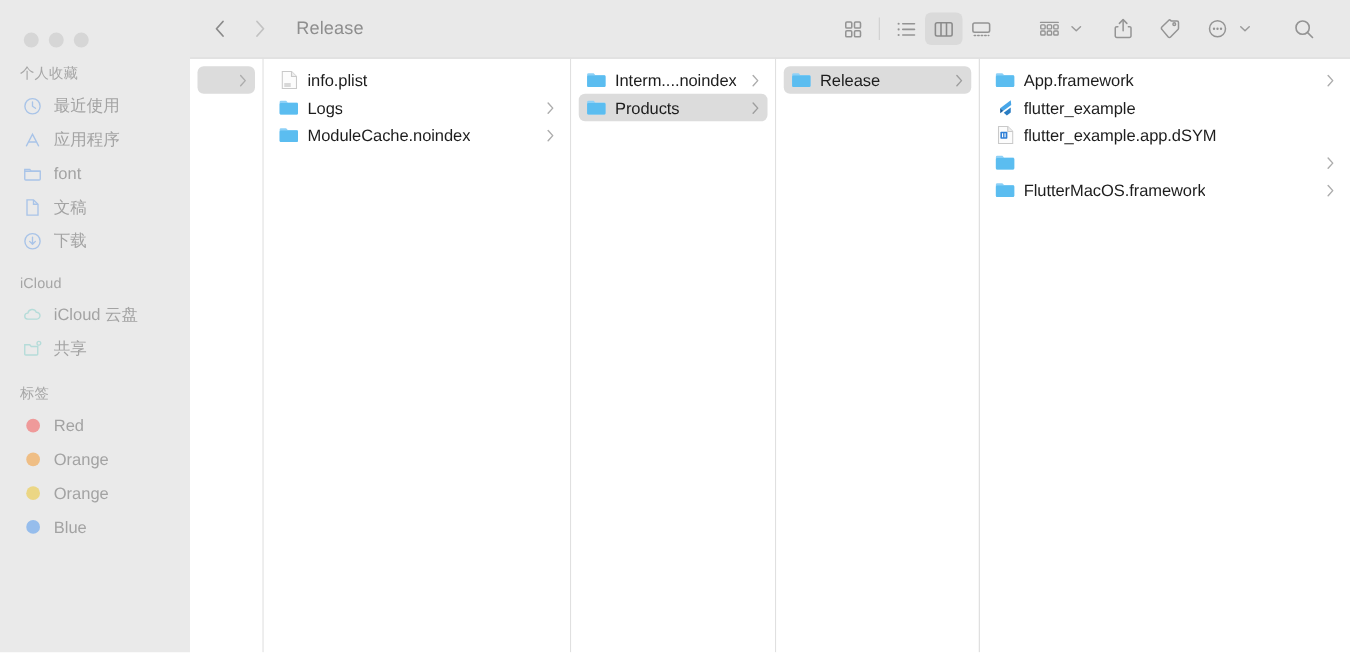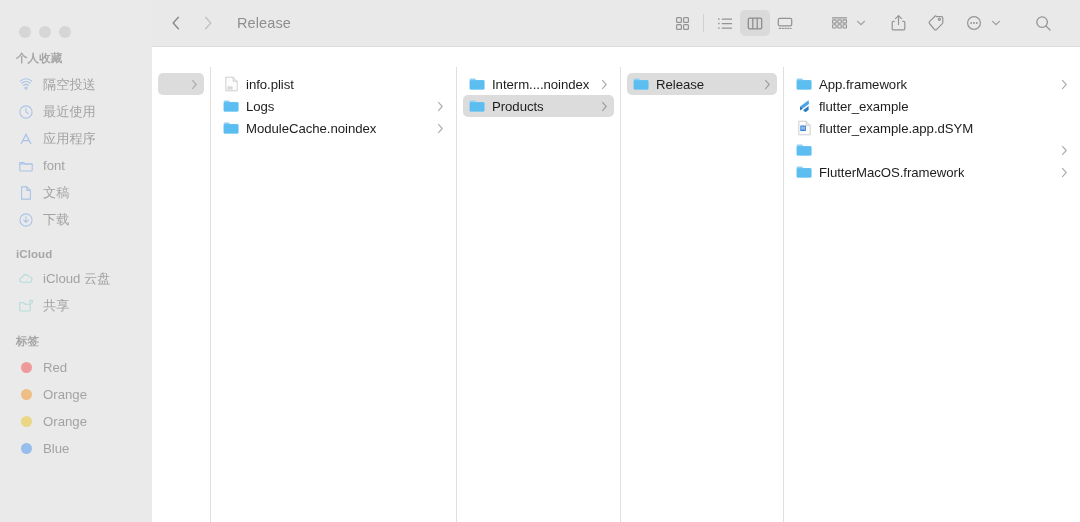--- a/index.html
+++ b/index.html
@@ -24,21 +24,21 @@
   }
   .traffic-lights {
     display: flex; align-items: center; gap: 8px;
     padding: 17px 0 0 19px; height: 47px;
   }
   .tl-dot {
     width: 12px; height: 12px; border-radius: 50%;
     background: #d6d6d6;
   }
   .sb-section {
-    font-size: 11.5px; font-weight: bold; color: #a6a6a6;
+    font-size: 11.5px; font-weight: normal; color: #a6a6a6;
     padding: 4px 0 5px 16px; letter-spacing: 0.1px;
   }
   .sb-item {
     display: flex; align-items: center; height: 27px;
     padding-left: 18px; gap: 9px; color: #a3a3a3;
     font-size: 13.2px;
   }
   .sb-label { white-space: nowrap; }
   .sb-icon {
     width: 16px; height: 16px; flex: 0 0 16px;
@@ -46,21 +46,20 @@
   }
   .sb-icon svg { display: block; }
   .tag-dot { width: 11px; height: 11px; border-radius: 50%; }
   .sb-gap { height: 11px; }
 
   
   #right {
     flex: 1 1 auto; height: 522px; position: relative;
     display: flex; flex-direction: column;
     background: #ffffff;
-    gap: 20px;
   }
 
   
   #toolbar {
     height: 47px; flex: 0 0 47px;
     background: #e9e9e9;
     border-bottom: 1px solid #dcdcdc;
     display: flex; align-items: center;
     position: relative;
   }
@@ -127,31 +126,20 @@
   <div id="sidebar">
 
     <div class="traffic-lights">
       <div class="tl-dot"></div>
       <div class="tl-dot"></div>
       <div class="tl-dot"></div>
     </div>
 
     <div class="sb-section">个人收藏</div>
 
-    <div class="sb-item">
-      <span class="sb-icon">
-        <svg width="16" height="16" viewBox="0 0 16 16" fill="none" stroke="#a9c4e8" stroke-width="1.1">
-          <path d="M8 12.2 A1.1 1.1 0 1 0 8 10 A1.1 1.1 0 1 0 8 12.2"></path>
-          <path d="M5.6 8.4a3.3 3.3 0 0 1 4.8 0" stroke-linecap="round"></path>
-          <path d="M3.9 6.2a5.7 5.7 0 0 1 8.2 0" stroke-linecap="round"></path>
-          <path d="M2.3 4.1a8 8 0 0 1 11.4 0" stroke-linecap="round"></path>
-        </svg>
-      </span>
-      <span class="sb-label">隔空投送</span>
-    </div>
 
     <div class="sb-item">
       <span class="sb-icon">
         <svg width="16" height="16" viewBox="0 0 16 16" fill="none" stroke="#a9c4e8" stroke-width="1.1">
           <circle cx="8" cy="8" r="6.1"></circle>
           <path d="M8 4.6V8l2.4 1.6" stroke-linecap="round"></path>
         </svg>
       </span>
       <span class="sb-label">最近使用</span>
     </div>

